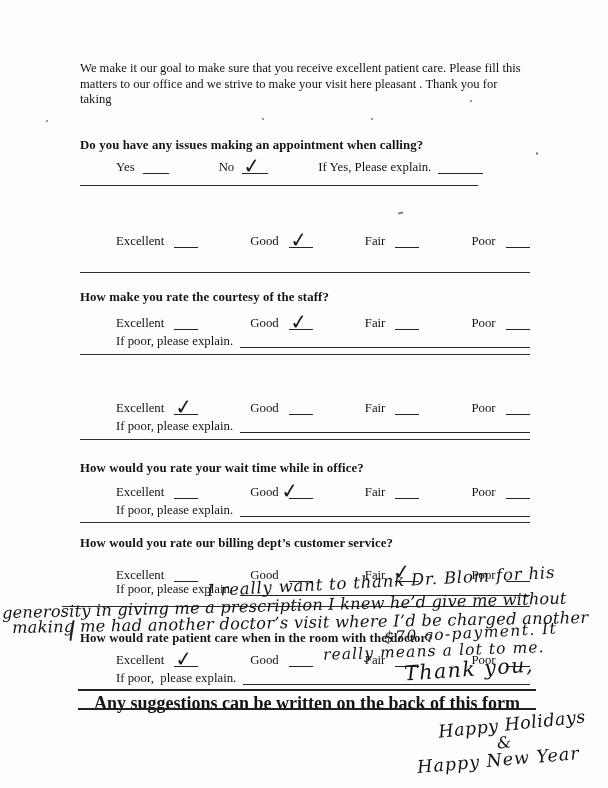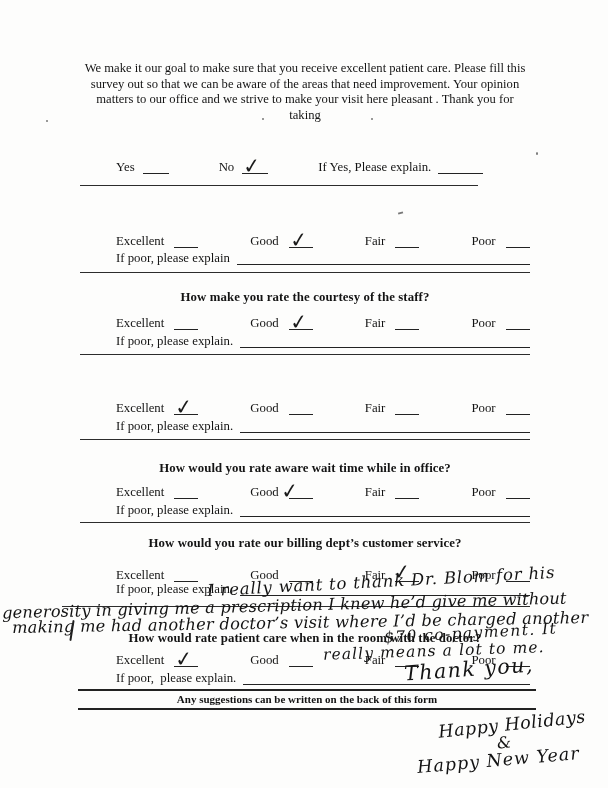--- a/index.html
+++ b/index.html
@@ -5,21 +5,21 @@
   html,body{margin:0;padding:0;background:#e8e8e8;}
   .page{
     position:relative;
     width:608px;height:788px;
     background:#fdfdfc;
     overflow:hidden;
     font-family:"Liberation Serif",serif;
     color:#141414;
     margin:0 auto;
   }
-  .abs{position:absolute;left:80px;right:78px;text-align:center;}
+  .abs{position:absolute;left:80px;right:78px;}
   .intro{top:61px;font-size:12.6px;line-height:15.6px;}
   .q-heading{font-weight:bold;font-size:12.8px;line-height:15px;letter-spacing:.1px;}
   .row{display:flex;align-items:flex-end;font-size:12.8px;line-height:15px;}
   .opt-label{white-space:pre;margin-left:36px;}
   .blank{border-bottom:1.5px solid #232323;height:0;margin-bottom:1px;position:relative;}
   .opt-blank{width:24px;margin:0 16px 1px 10px;}
   .rating-row .opt-blank:last-child{margin-right:0;}
   .yn-blank{width:26px;margin:0 14px 1px 8px;}
   .grow-blank{flex:1;margin-left:7px;}
   .check{
@@ -33,21 +33,21 @@
   .rule{border-bottom:1.7px solid #2c2c2c;height:0;}
   
   .pos-q1h{top:138px;} .pos-q1r{top:160px;right:125px;} .pos-q1l2{top:185px;right:130px;}
   .pos-q2h{top:209px;} .pos-q2r{top:234px;} .pos-q2e{top:251px;} .pos-q2l2{top:272px;}
   .pos-q3h{top:290px;} .pos-q3r{top:316px;} .pos-q3e{top:334px;} .pos-q3l2{top:354px;}
   .pos-q4h{top:378px;} .pos-q4r{top:401px;} .pos-q4e{top:419px;} .pos-q4l2{top:439px;}
   .pos-q5h{top:461px;} .pos-q5r{top:485px;} .pos-q5e{top:503px;} .pos-q5l2{top:522px;}
   .pos-q6h{top:536px;} .pos-q6r{top:568px;} .pos-q6e{top:582px;} .pos-q6l2{top:606px;left:62px;}
   .pos-q7h{top:631px;} .pos-q7r{top:653px;} .pos-q7e{top:671px;}
   .pos-frule1{top:689px;left:78px;right:72px;border-bottom:2.2px solid #222;}
-  .pos-ftext{top:693px;left:78px;right:72px;text-align:center;font-weight:bold;font-size:11px;}
+  .pos-ftext{top:693px;left:78px;right:72px;text-align:center;font-weight:bold;font-size:18px;}
   .pos-frule2{top:708px;left:78px;right:72px;border-bottom:2.2px solid #222;}
   
   .hand{
     position:absolute;
     font-family:"DejaVu Serif",serif;font-style:italic;
     color:#131313;white-space:nowrap;line-height:1;
   }
   .hw-b1{left:207px;top:574px;font-size:16.5px;letter-spacing:.8px;transform:rotate(-3deg);}
   .hw-b2{left:2px;top:598px;font-size:16.2px;letter-spacing:.2px;transform:rotate(-1.5deg);}
   .hw-b3{left:12px;top:615px;font-size:16.2px;letter-spacing:.3px;transform:rotate(-1deg);}
@@ -63,24 +63,24 @@
   .sp4{left:536px;top:152px;height:3px;} .sp5{left:398px;top:212px;width:5px;height:1.5px;border-radius:0;transform:rotate(-15deg);}
   .sp6{left:470px;top:100px;}
 </style>
 </head>
 <body>
 
 <div class="page">
 
   <div class="abs intro">
     <div>We make it our goal to make sure that you receive excellent patient care. Please fill this</div>
-    <div>survey out so that we can be aware of the areas that need improvement. Your opinion</div>
     <div>matters to our office and we strive to make your visit here pleasant . Thank you for taking</div>
   </div>
 
+  <div class="abs q-heading pos-q1h">Do you have any issues making an appointment when calling?</div>
   <div class="abs row pos-q1r">
     <span class="opt-label">Yes</span>
     <span class="blank yn-blank"></span>
     <span class="opt-label">No</span>
     <span class="blank yn-blank">
         <span class="check">✓</span>
       </span>
     <span class="opt-label">If Yes, Please explain.</span>
     <span class="blank grow-blank"></span>
   </div>
@@ -91,24 +91,20 @@
       <span class="blank opt-blank"></span>
       <span class="opt-label">Good</span>
       <span class="blank opt-blank">
         <span class="check">✓</span>
       </span>
       <span class="opt-label">Fair</span>
       <span class="blank opt-blank"></span>
       <span class="opt-label">Poor</span>
       <span class="blank opt-blank"></span>
     </div>
-  <div class="abs row pos-q2e">
-    <span class="opt-label">If poor, please explain</span>
-    <span class="blank grow-blank"></span>
-  </div>
   <div class="abs rule pos-q2l2"></div>
 
   <div class="abs q-heading pos-q3h">How make you rate the courtesy of the staff?</div>
   <div class="abs row rating-row pos-q3r">
       <span class="opt-label">Excellent</span>
       <span class="blank opt-blank"></span>
       <span class="opt-label">Good</span>
       <span class="blank opt-blank">
         <span class="check">✓</span>
       </span>
@@ -134,21 +130,21 @@
       <span class="blank opt-blank"></span>
       <span class="opt-label">Poor</span>
       <span class="blank opt-blank"></span>
     </div>
   <div class="abs row pos-q4e">
     <span class="opt-label">If poor, please explain.</span>
     <span class="blank grow-blank"></span>
   </div>
   <div class="abs rule pos-q4l2"></div>
 
-  <div class="abs q-heading pos-q5h">How would you rate aware wait time while in office?</div>
+  <div class="abs q-heading pos-q5h">How would you rate your wait time while in office?</div>
   <div class="abs row rating-row pos-q5r">
       <span class="opt-label">Excellent</span>
       <span class="blank opt-blank"></span>
       <span class="opt-label">Good</span>
       <span class="blank opt-blank">
         <span class="check">✓</span>
       </span>
       <span class="opt-label">Fair</span>
       <span class="blank opt-blank"></span>
       <span class="opt-label">Poor</span>

